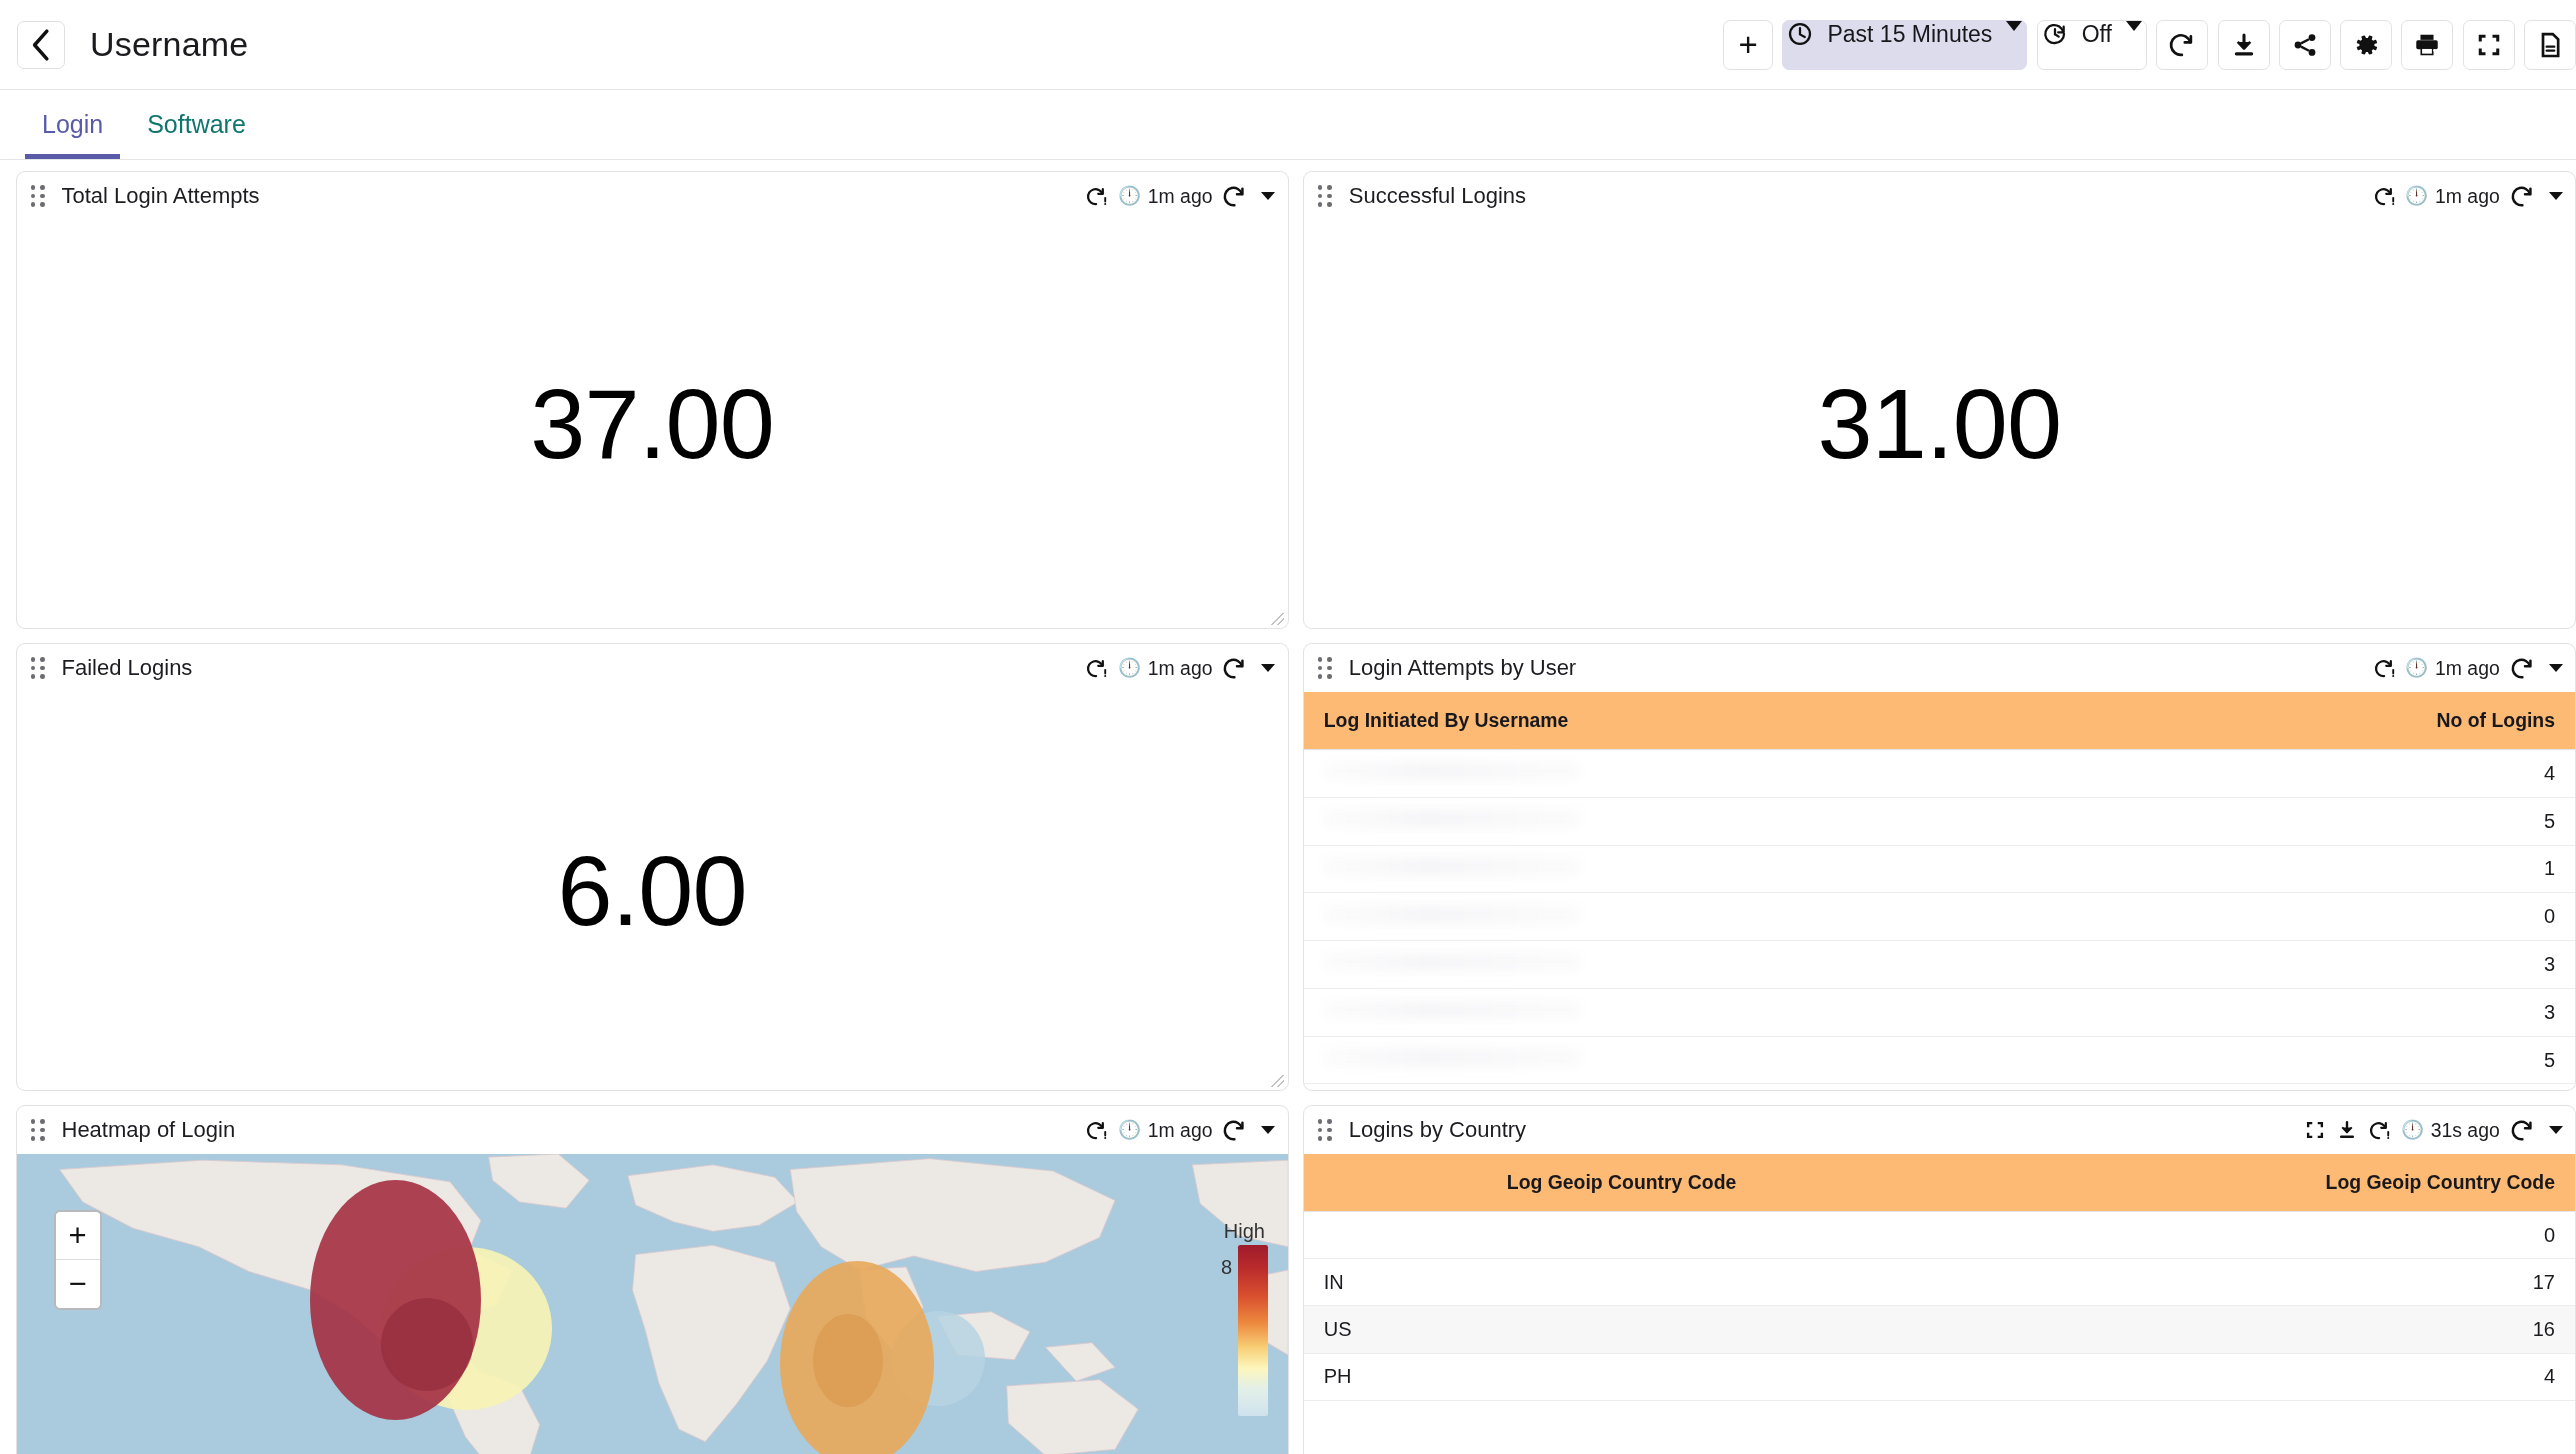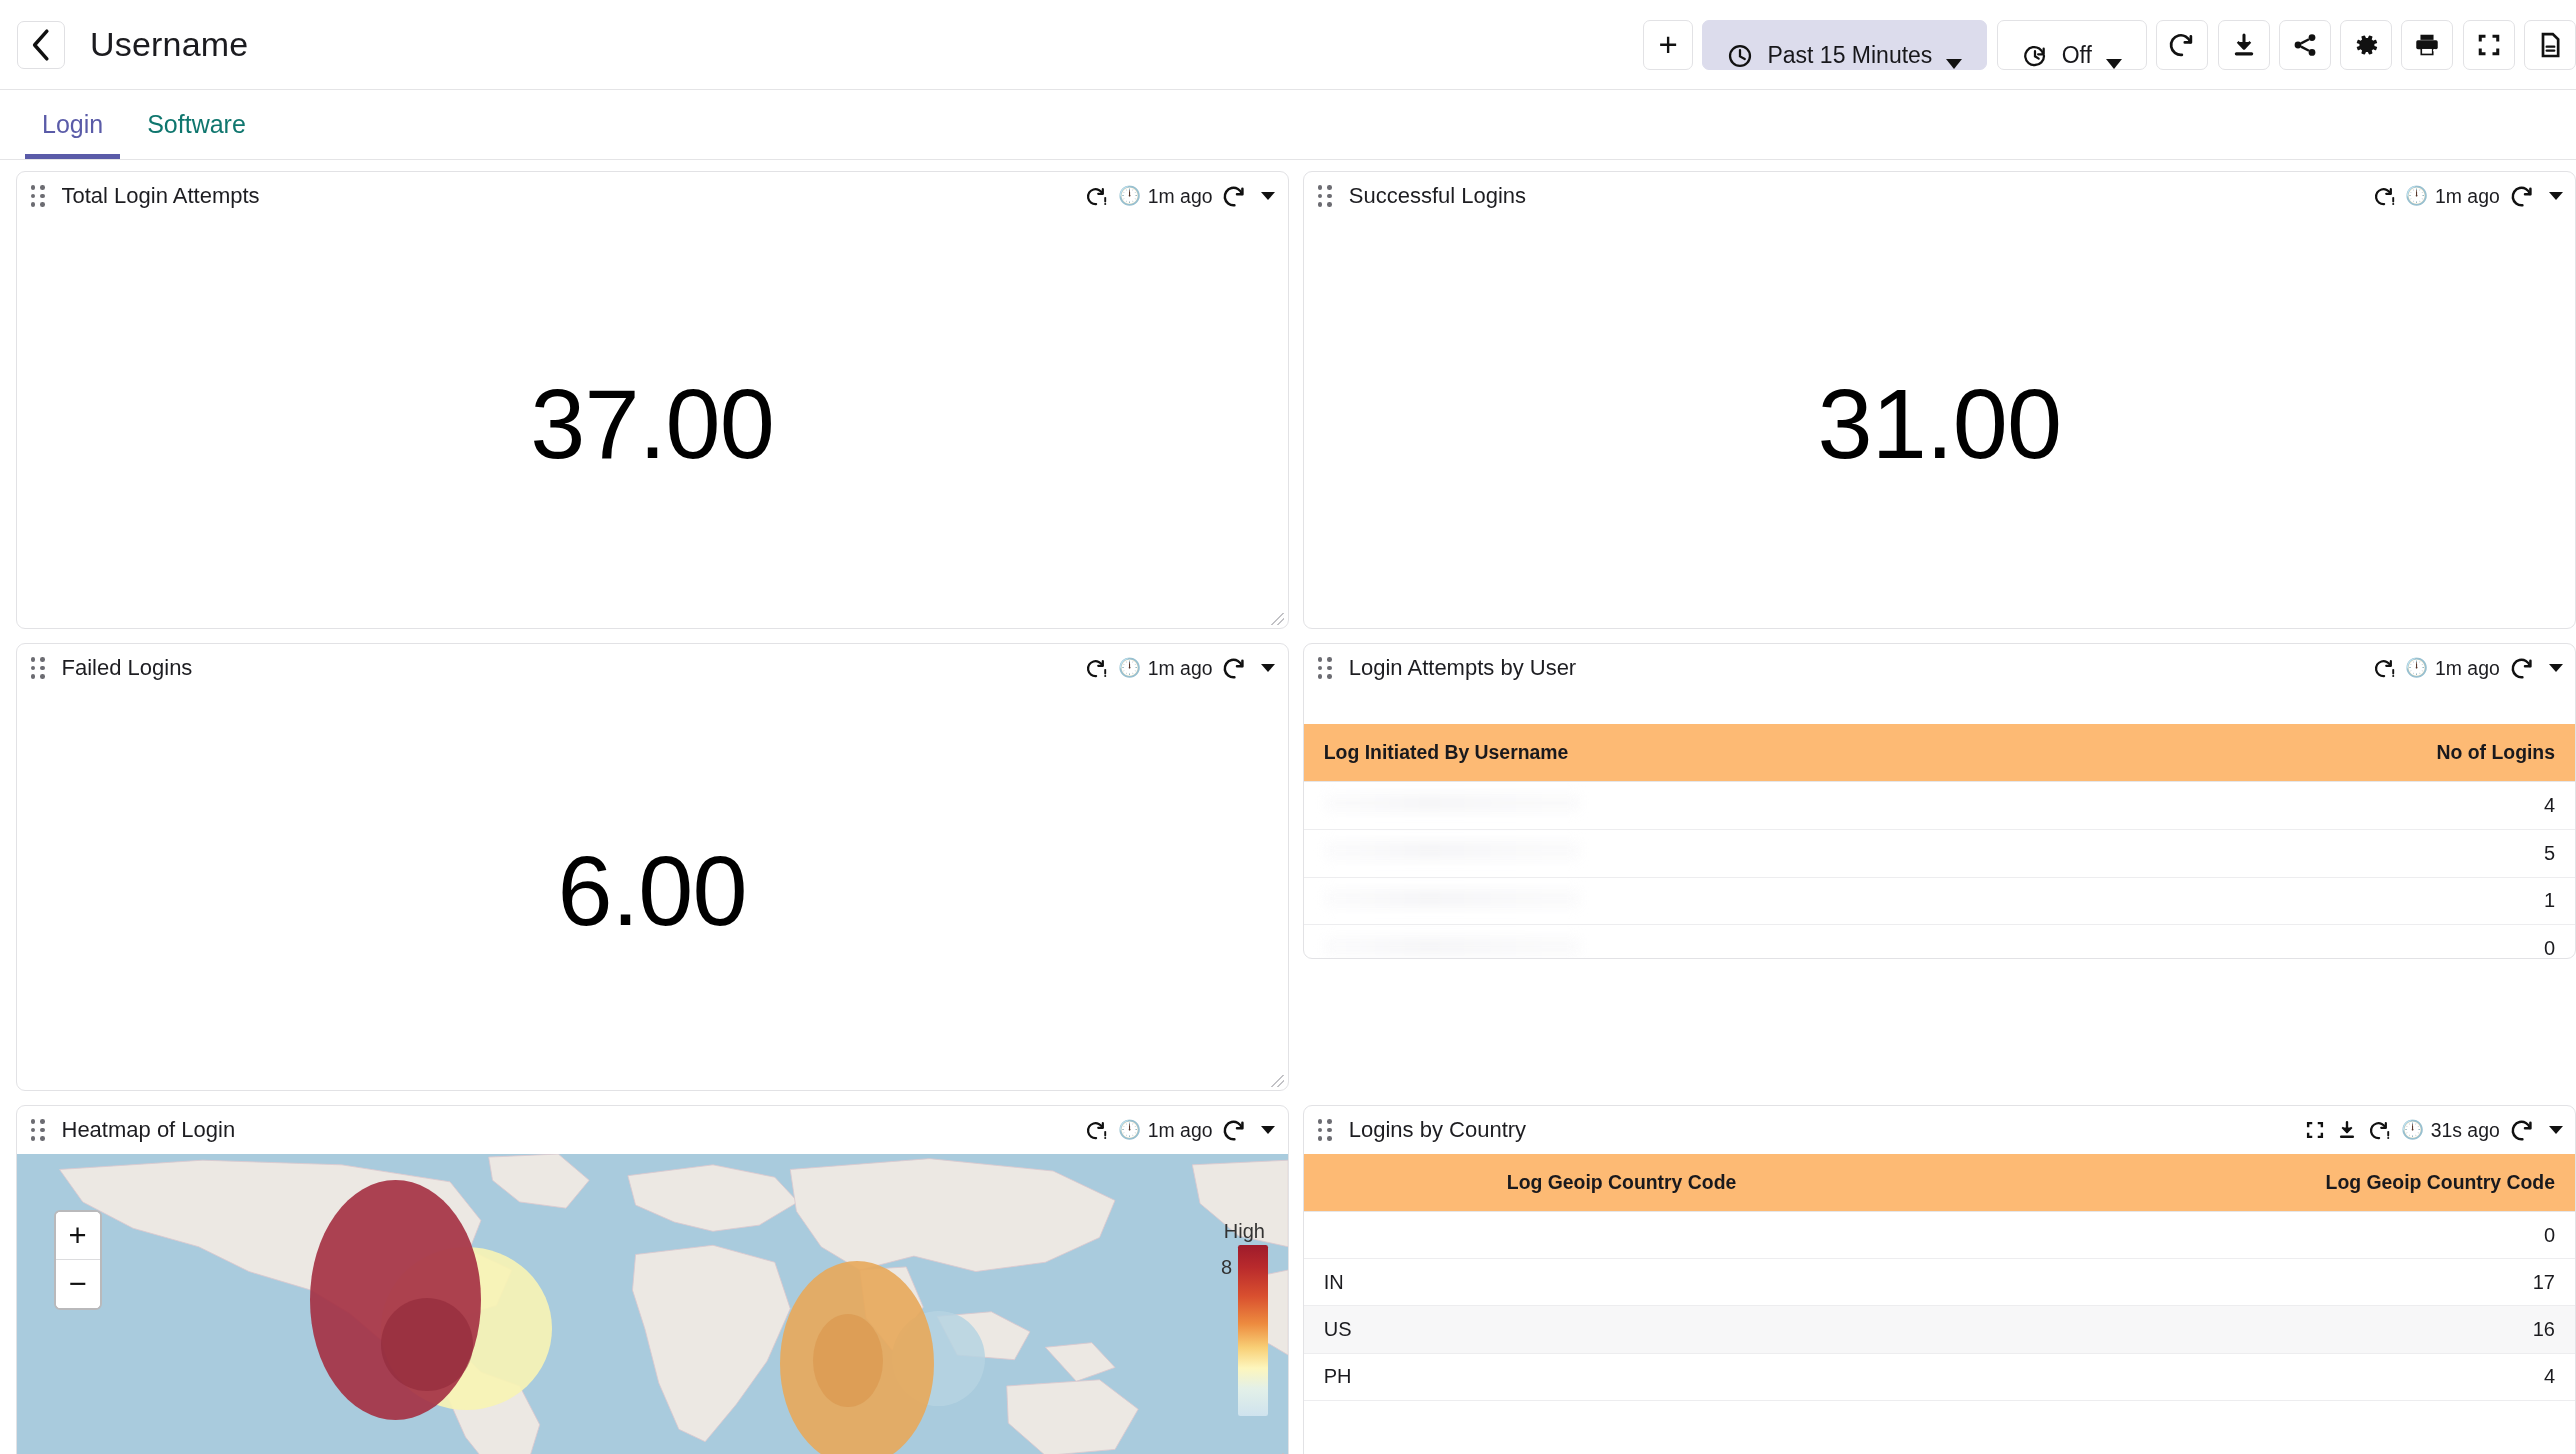--- a/index.html
+++ b/index.html
@@ -34,21 +34,21 @@
   .tb-group { display: flex; align-items: center; gap: 9.3px; padding-right: 0; }
   .tb-btn {
     height: 50px; min-width: 50px;
     border: 1.6px solid #e2e2e5; border-radius: 7px;
     background: #fff; display: flex; align-items: center; justify-content: center;
     cursor: pointer; padding: 0 11px; flex: 0 0 auto;
   }
   .tb-btn.plus { font-size: 33px; line-height: 1; color: #111; font-weight: 300; }
   .tb-pill {
     height: 50px; border-radius: 7px; background: #dcdcec;
-    display: flex; align-items: flex-end; gap: 14px; padding: 0 24px;
+    display: flex; align-items: flex-start; gap: 14px; padding: 0 4px;
     cursor: pointer; border: 1.6px solid #dcdcec; flex: 0 0 auto;
   }
   .tb-pill-label { font-size: 23px; color: #17171b; white-space: nowrap; }
   .tb-pill.plain { background:#fff; border:1.6px solid #e2e2e5; }
   .caret {
     width: 0; height: 0;
     border-left: 8.5px solid transparent; border-right: 8.5px solid transparent;
     border-top: 10px solid #111;
   }
 
@@ -375,21 +375,21 @@
           </span>
           <span class="mini-caret"></span>
         </span>
       </div>
       <div class="metric-body">
         <div class="metric-value">6.00</div>
       </div>
       <span class="resize-grip"></span>
     </div>
 
-    <div class="panel" style="width:1278px;height:316px;gap:32px;">
+    <div class="panel" style="width:1278px;height:448px;">
       <div class="panel-head">
         <span class="grip">
             <i></i>
             <i></i>
             <i></i>
             <i></i>
             <i></i>
             <i></i>
           </span>
         <span class="panel-title">Login Attempts by User</span>

